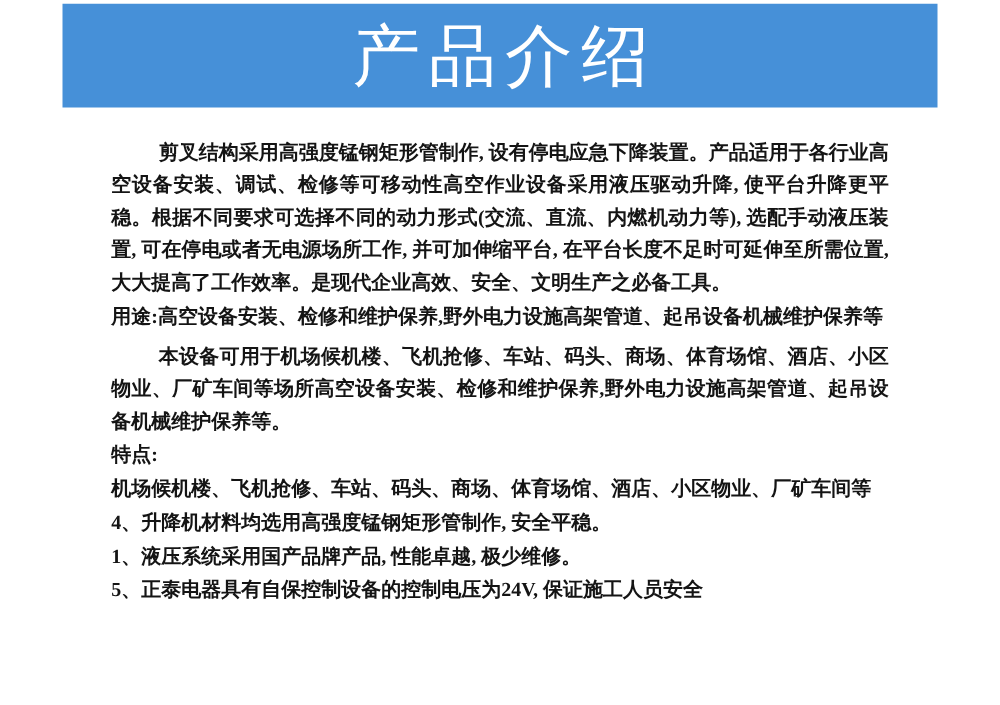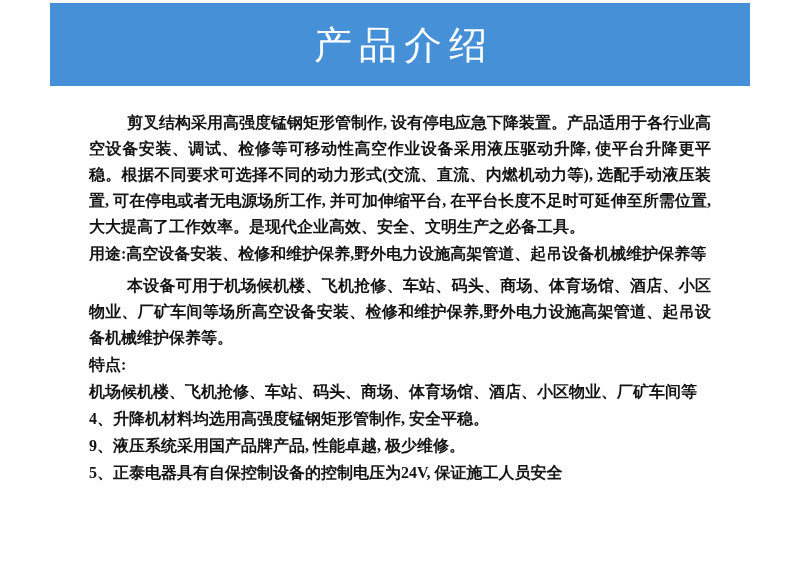--- a/index.html
+++ b/index.html
@@ -21,21 +21,21 @@
     height: 83px;
     margin: 3px auto 0 auto;
     background: #4690d8;
     display: flex;
     align-items: center;
     justify-content: center;
   }
   .banner-title {
     margin: 0;
     padding-left: 8px; 
-    font-size: 38px;
+    font-size: 54px;
     font-weight: normal;
     letter-spacing: 7px;
     color: #ffffff;
     line-height: 1;
     white-space: nowrap;
   }
   .content {
     width: 624px;
     margin: 24px auto 0 auto;
     color: #141414;
@@ -67,17 +67,17 @@
     <h1 class="banner-title" style="color: rgb(255, 255, 255);">产品介绍</h1>
   </header>
 
   <main class="content">
     <p class="para indent">剪叉结构采用高强度锰钢矩形管制作, 设有停电应急下降装置。产品适用于各行业高空设备安装、调试、检修等可移动性高空作业设备采用液压驱动升降, 使平台升降更平稳。根据不同要求可选择不同的动力形式(交流、直流、内燃机动力等), 选配手动液压装置, 可在停电或者无电源场所工作, 并可加伸缩平台, 在平台长度不足时可延伸至所需位置, 大大提高了工作效率。是现代企业高效、安全、文明生产之必备工具。</p>
     <p class="para">用途:高空设备安装、检修和维护保养,野外电力设施高架管道、起吊设备机械维护保养等</p>
     <p class="para indent para2">本设备可用于机场候机楼、飞机抢修、车站、码头、商场、体育场馆、酒店、小区物业、厂矿车间等场所高空设备安装、检修和维护保养,野外电力设施高架管道、起吊设备机械维护保养等。</p>
     <p class="para">特点:</p>
     <p class="para">机场候机楼、飞机抢修、车站、码头、商场、体育场馆、酒店、小区物业、厂矿车间等</p>
     <p class="para feature">4、升降机材料均选用高强度锰钢矩形管制作, 安全平稳。</p>
-    <p class="para feature">9、液压系统采用国产品牌产品, 性能卓越, 极少维修。</p>
+    <p class="para feature">1、液压系统采用国产品牌产品, 性能卓越, 极少维修。</p>
     <p class="para feature">5、正泰电器具有自保控制设备的控制电压为24V, 保证施工人员安全</p>
   </main>
 
 </div>
 
 </body></html>

